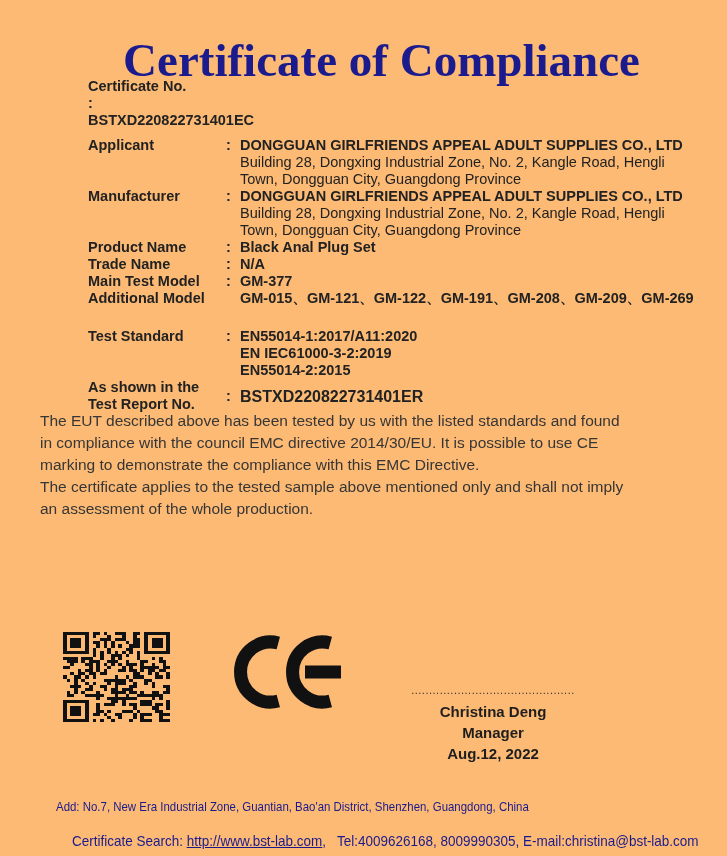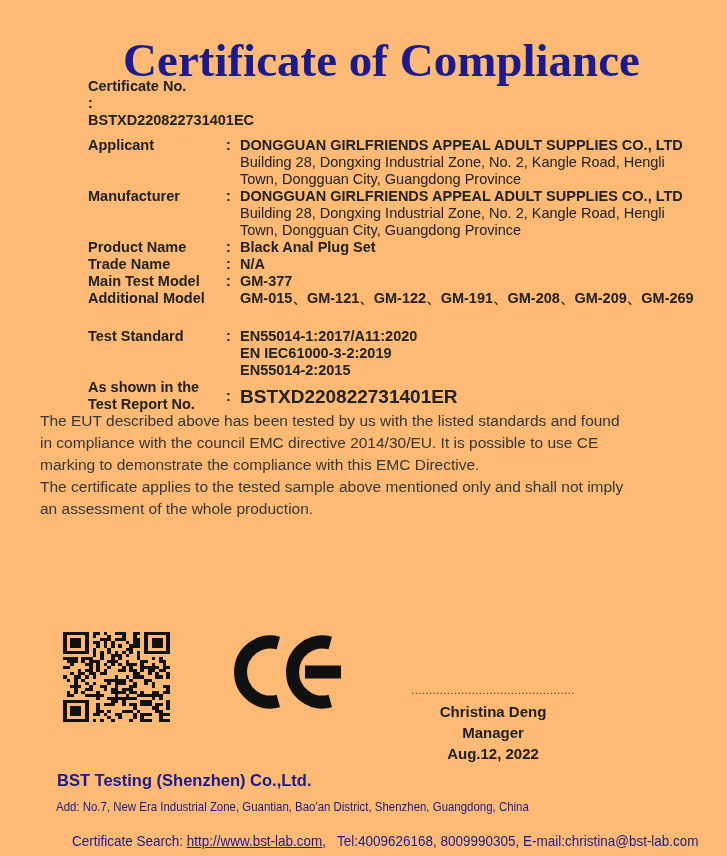--- a/index.html
+++ b/index.html
@@ -13,21 +13,21 @@
     font-family:"Liberation Serif",serif;font-weight:700;font-size:47px;
     color:var(--navy1);white-space:nowrap;
   }
   .fields{position:absolute;top:78px;left:88px;width:608px;font-size:14.5px;line-height:17px;color:var(--ink);}
   .frow{display:flex;align-items:flex-start;}
   .frow.vcenter .fcolon,.frow.vcenter .fvalue{align-self:center;}
   .flabel{width:138px;flex:none;font-weight:700;}
   .fcolon{width:14px;flex:none;font-weight:700;}
   .fvalue{flex:1;white-space:nowrap;}
   .fvalue .b{font-weight:700;}
-  .fvalue .lg{font-size:19px;line-height:17px;}
+  .fvalue .lg{font-size:16px;line-height:17px;}
   .frow:nth-child(1){margin-bottom:8px;flex-direction:column;}
   .frow:nth-child(8){margin-top:21px;}
   .statement{position:absolute;top:410px;left:40px;width:668px;font-size:15.5px;line-height:22px;color:#363636;}
   .qr{position:absolute;top:632px;left:63px;width:107px;height:90px;}
   .ce{position:absolute;top:634px;left:234px;}
   .signature{position:absolute;top:684px;left:393px;width:200px;text-align:center;color:#1e1e1e;}
   .sig-dots{font-size:11px;line-height:12px;letter-spacing:.5px;color:#333;white-space:nowrap;overflow:hidden;}
   .sig-name,.sig-role,.sig-date{font-weight:700;font-size:15px;line-height:21px;}
   .sig-name{margin-top:5px;}
   .f-company{position:absolute;top:771px;left:57px;font-weight:700;font-size:16.5px;color:var(--navy2);white-space:nowrap;}
@@ -542,19 +542,18 @@
     <line x1="71" y1="38" x2="107" y2="38" stroke="#111" stroke-width="13"></line>
   </svg>
 
   <div class="signature">
     <div class="sig-dots">..............................................</div>
     <div class="sig-name">Christina Deng</div>
     <div class="sig-role">Manager</div>
     <div class="sig-date">Aug.12, 2022</div>
   </div>
 
-  <div class="f-company">BST Testing (Shenzhen) Co.,Ltd.</div>
   <div class="f-address">Add: No.7, New Era Industrial Zone, Guantian, Bao'an District, Shenzhen, Guangdong, China</div>
   <div class="f-search">
     <span>Certificate Search: </span><a href="#">http://www.bst-lab.com</a><span>,   Tel:4009626168, 8009990305, E-mail:christina@bst-lab.com</span>
   </div>
 
 </div>
 
 </body></html>

